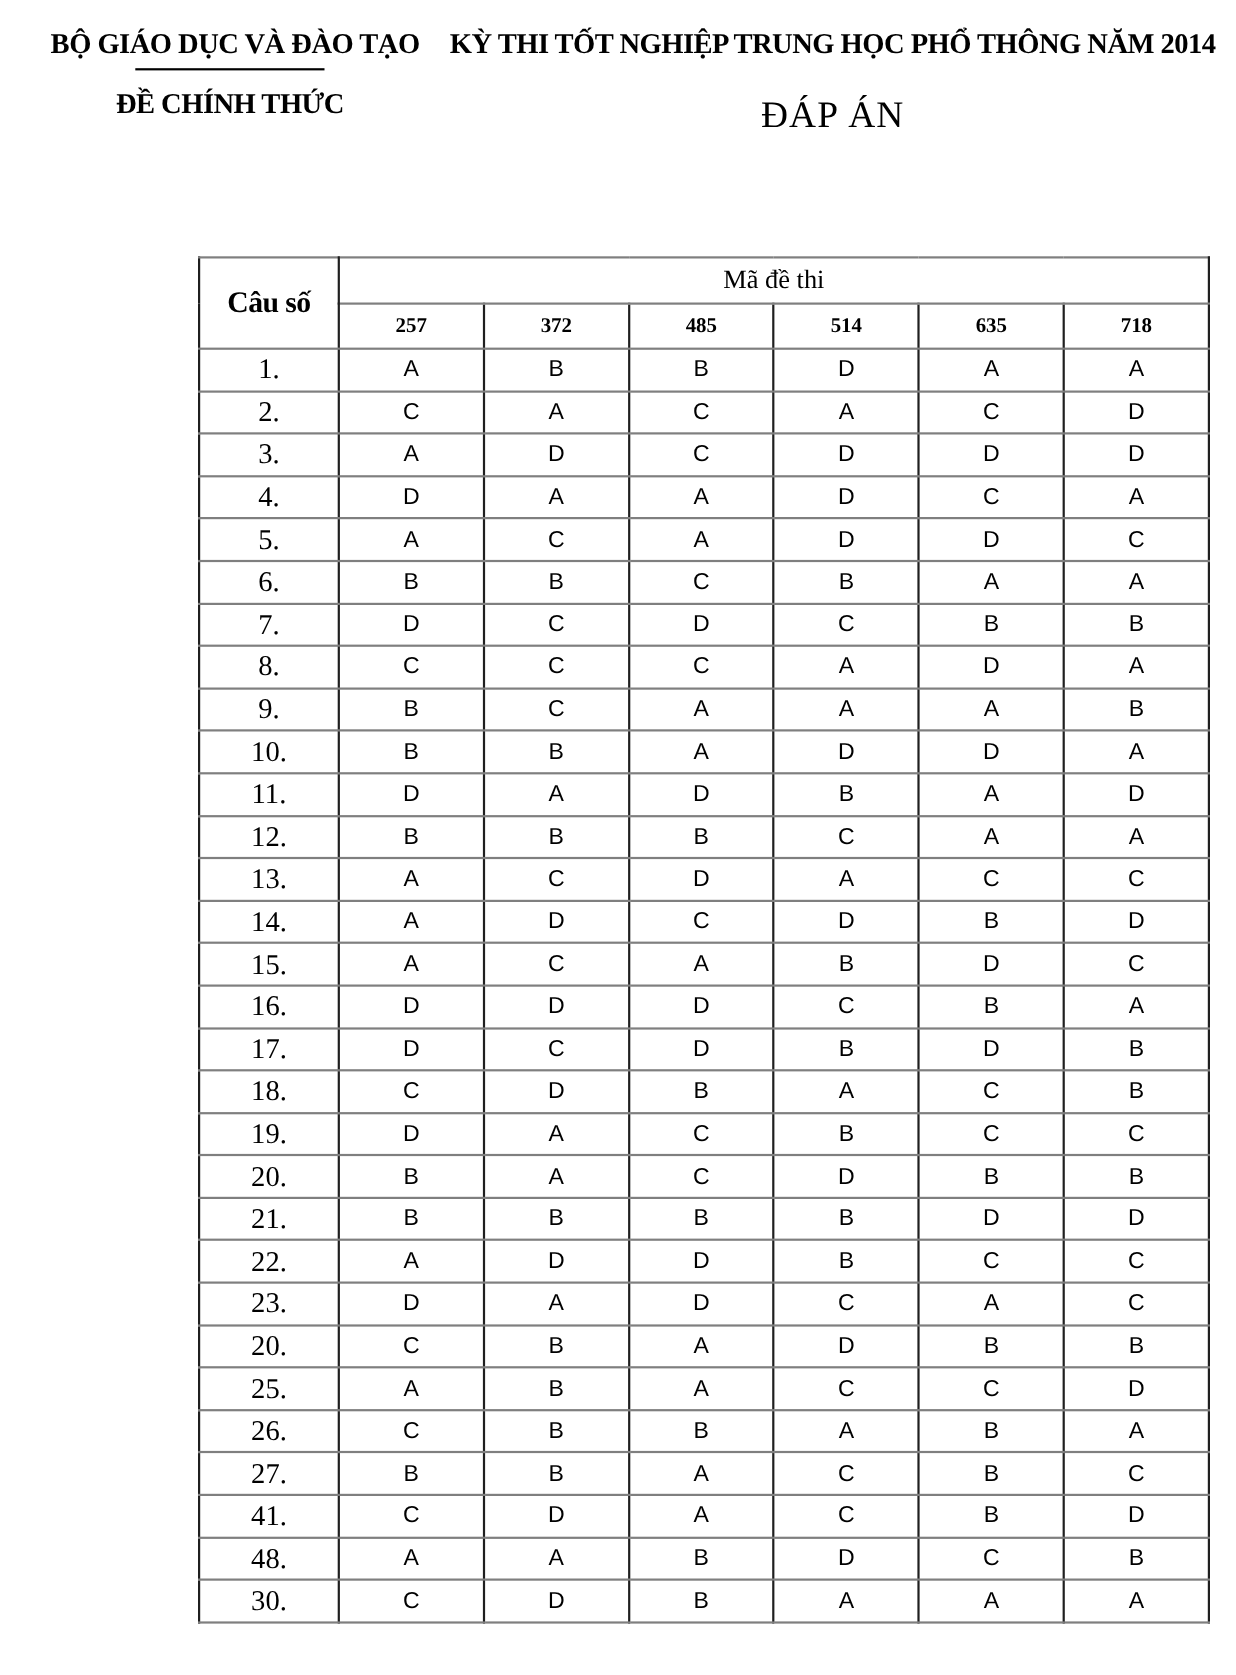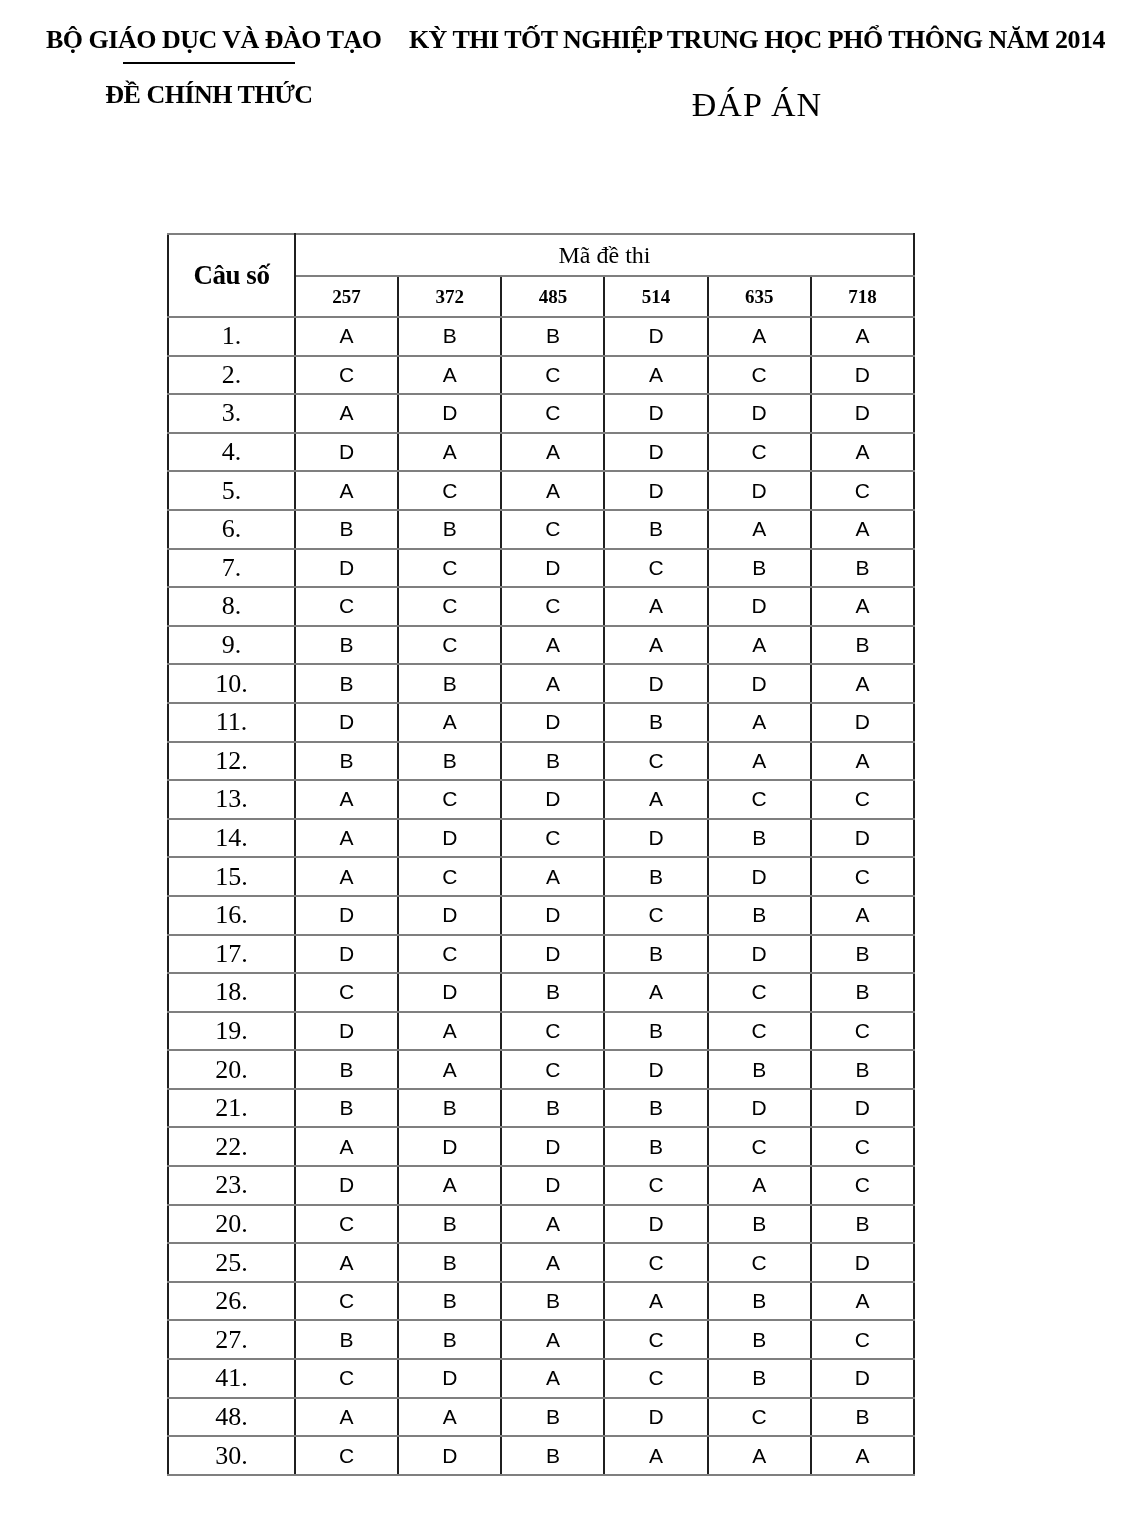--- a/index.html
+++ b/index.html
@@ -45,21 +45,21 @@
     font-size: 34px; font-weight: normal; letter-spacing: 1px;
     margin-top: 30px; line-height: 1.15;
   }
   .subject-line {
     font-size: 30px; font-weight: bold; letter-spacing: 0.5px;
     margin-top: 12px; line-height: 1.15; white-space: nowrap;
   }
 
   
   table.answers {
-    position: absolute; left: 167px; top: 233px; width: 748px;
+    position: absolute; left: 180px; top: 233px; width: 920px;
     border-collapse: collapse; table-layout: fixed;
   }
   table.answers th, table.answers td {
     border-top: 2px solid #7f7f7f;
     border-bottom: 2px solid #7f7f7f;
     border-left: 2px solid #1f1f1f;
     border-right: 2px solid #1f1f1f;
     text-align: center; vertical-align: middle;
     padding: 0;
   }

